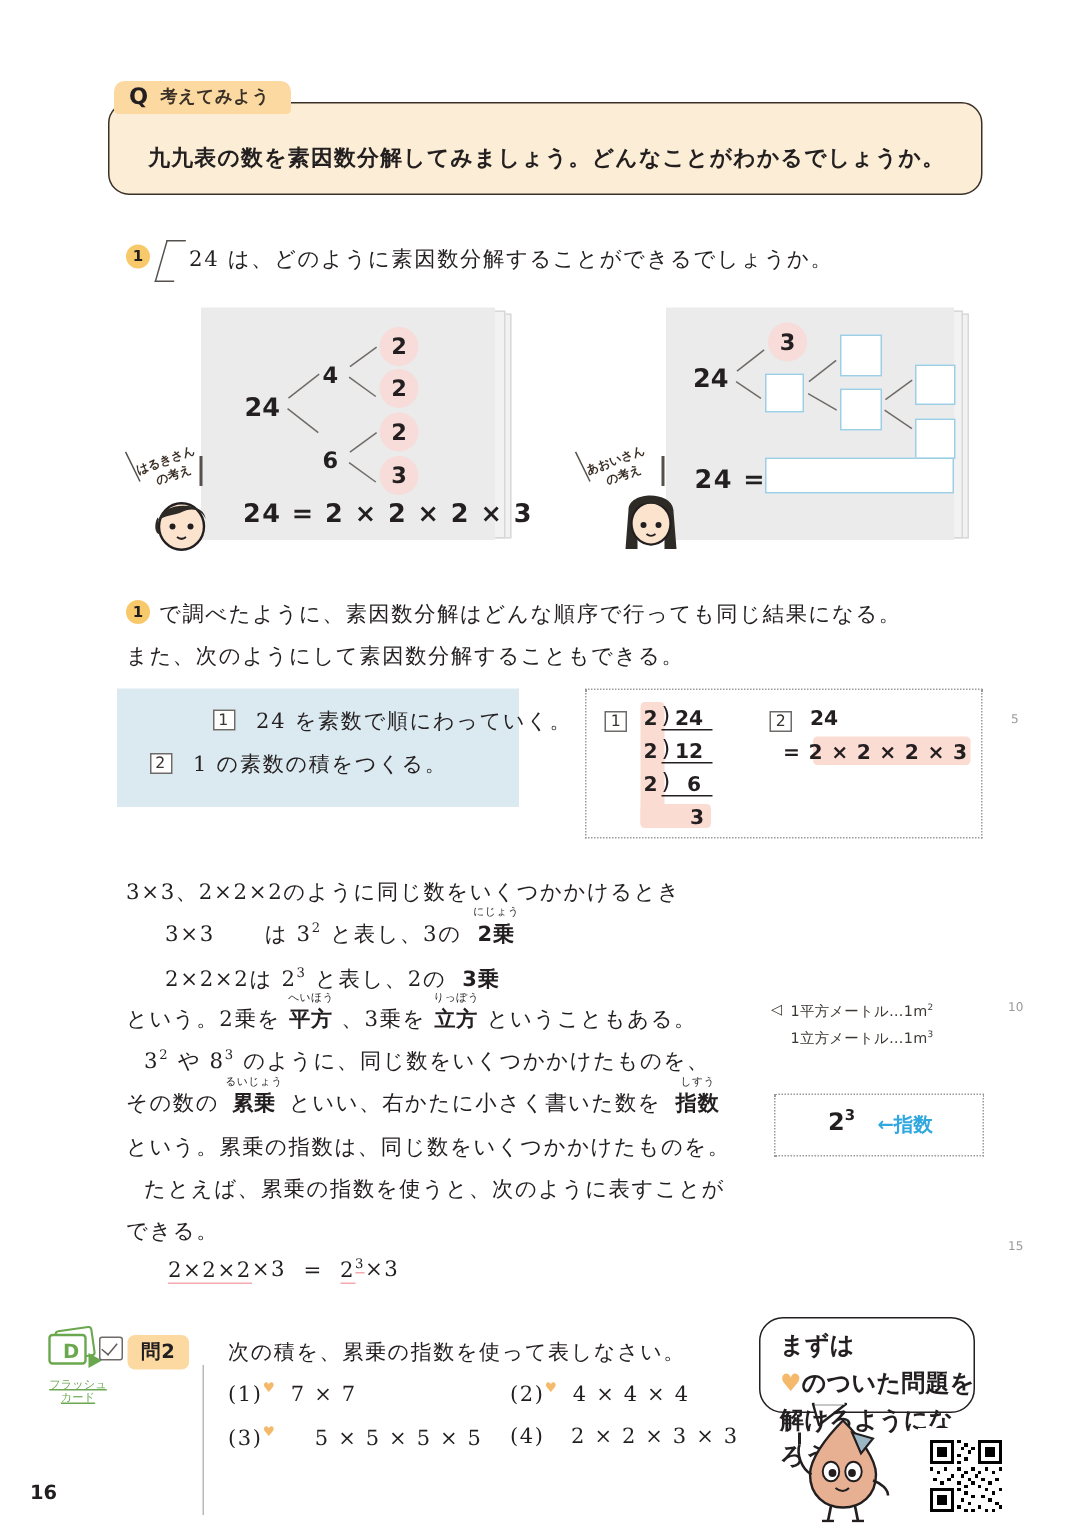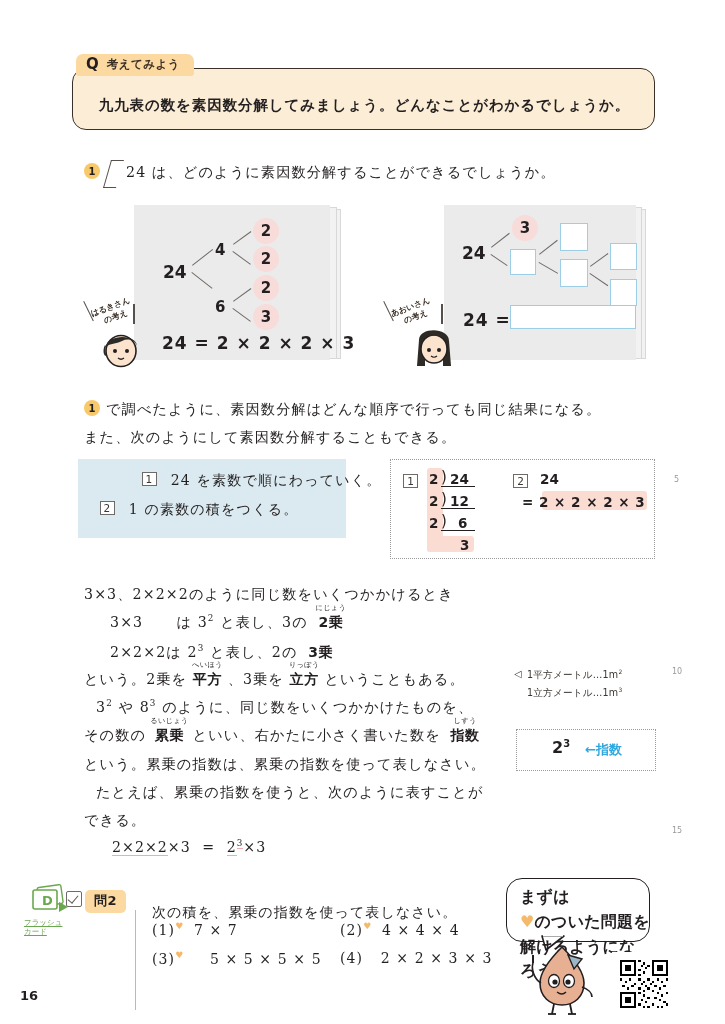--- a/index.html
+++ b/index.html
@@ -253,21 +253,21 @@
     font-family: "DejaVu Serif", serif;
     font-size: 14px; letter-spacing: 1.1px; color: #231f20; white-space: nowrap;
   }
   .heart { color: #f4b96b; font-size: 9px; vertical-align: 6px; }
 
   
   .flash {
     position: absolute; left: 28px; top: 884px; width: 46px; height: 34px;
   }
   .flash-lbl {
-    position: absolute; left: 24px; top: 918px; width: 56px; 
+    position: absolute; left: 24px; top: 918px; width: 56px; text-align: center;
     font-family: "DejaVu Sans", sans-serif; font-size: 7.5px; color: #6aa84f;
     line-height: 1.25; text-decoration: underline;
   }
 
   
   .bubble {
     position: absolute; left: 506px; top: 878px; width: 142px; height: 62px;
     border: 1.6px solid #231f20; border-radius: 16px; background: #fff;
   }
   .bubble-txt {
@@ -461,21 +461,21 @@
     <span>その数の</span>
     <span class="ruby kw" style="margin:0 3px;">
       <span class="rt">るいじょう</span><span>累乗</span>
     </span>
     <span>といい、右かたに小さく書いた数を</span>
     <span class="ruby kw" style="margin-left:4px;">
       <span class="rt">しすう</span><span>指数</span>
     </span>
   </div>
 
-  <div class="jtext abs" style="left:84px;top:755px;">という。累乗の指数は、累乗の指数を使って表しなさい。</div>
+  <div class="jtext abs" style="left:84px;top:755px;">という。累乗の指数は、同じ数をいくつかかけたものを。</div>
   <div class="jtext abs" style="left:96px;top:783px;">たとえば、累乗の指数を使うと、次のように表すことが</div>
   <div class="jtext abs" style="left:84px;top:811px;">できる。</div>
 
   <div class="jtext abs" style="left:112px;top:838px;letter-spacing:1px;">
     <span class="uline">2×2×2</span><span>×3</span>
     <span style="margin:0 6px;">=</span>
     <span class="uline">2</span><sup class="ex uline">3</sup><span>×3</span>
   </div>
 
   <div class="sidenote" style="left:514px;top:668px;">◁</div>
@@ -506,21 +506,21 @@
   </svg>
   <div class="flash-lbl">
     <span>フラッシュ</span><br>
     <span>カード</span>
   </div>
 
   <div class="checkbox-ic"></div>
   <div class="mon-badge">問2</div>
   <div class="vrule" style="left:135px;top:910px;height:100px;"></div>
 
-  <div class="ex-q" style="left:152px;top:893px;margin-top:11px;">次の積を、累乗の指数を使って表しなさい。</div>
+  <div class="ex-q" style="left:152px;top:893px;">次の積を、累乗の指数を使って表しなさい。</div>
 
   <div class="ex-q" style="left:152px;top:921px;">
     <span>(1)</span><span class="heart">♥</span>
     <span style="margin-left:4px;">7 × 7</span>
   </div>
   <div class="ex-q" style="left:340px;top:921px;">
     <span>(2)</span><span class="heart">♥</span>
     <span style="margin-left:4px;">4 × 4 × 4</span>
   </div>
   <div class="ex-q" style="left:152px;top:950px;">

